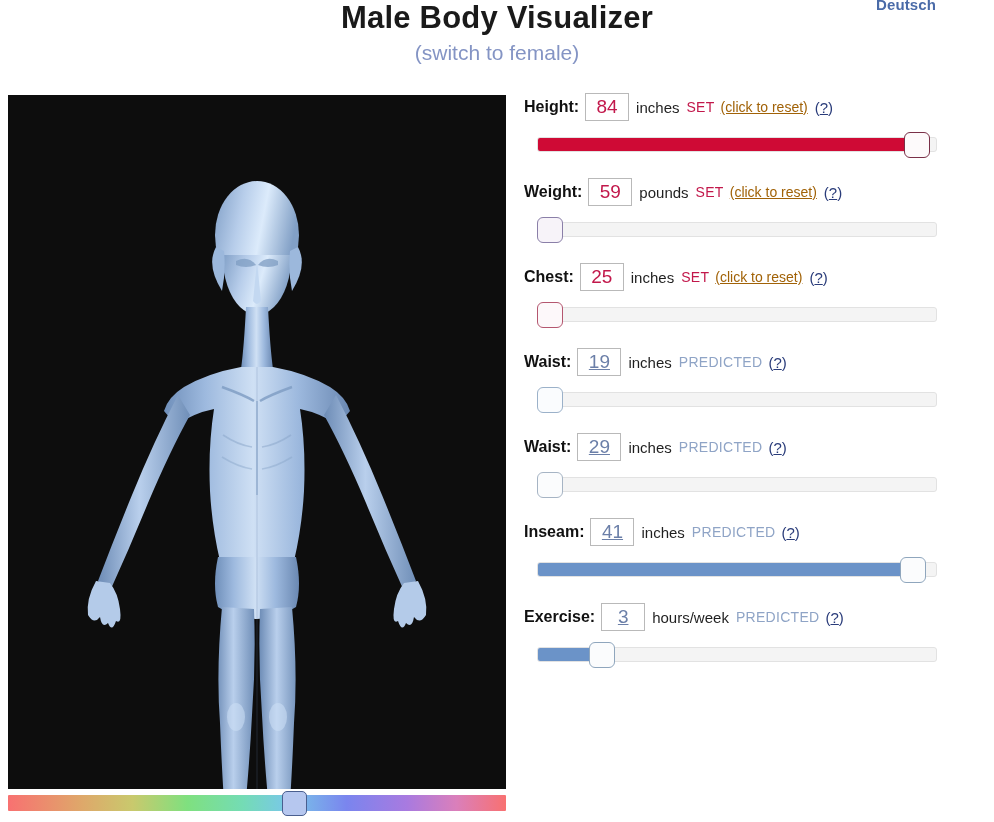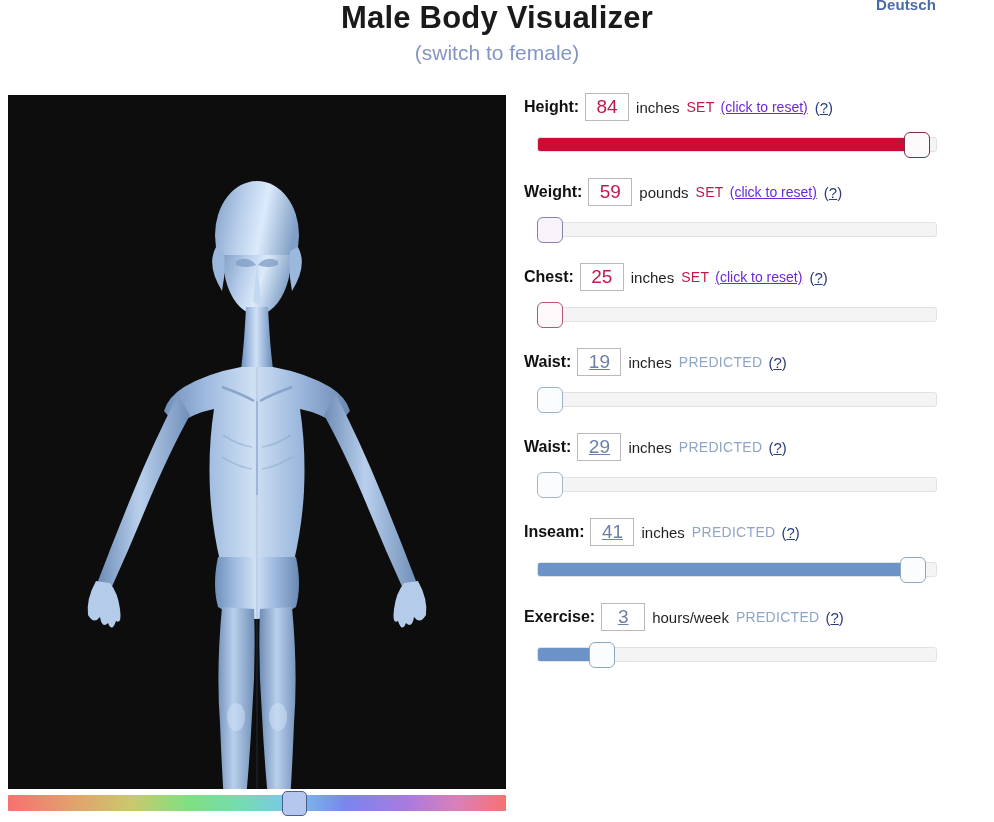--- a/index.html
+++ b/index.html
@@ -149,21 +149,21 @@
   .ctrl-state {
     font-size: 14px;
     letter-spacing: .3px;
     margin-right: 6px;
     text-align: right;
   }
   .ctrl-state.is-set { color: #c2184b; }
   .ctrl-state.is-pred { color: #8fa4c6; }
   .ctrl-reset {
     font-size: 14px;
-    color: #6d28d9;
+    color: #a16207;
     text-decoration: underline;
     margin-right: 7px;
     cursor: pointer;
   }
   .ctrl-help {
     font-size: 15px;
     color: #2a3c7a;
     text-decoration: none;
     cursor: pointer;
   }

